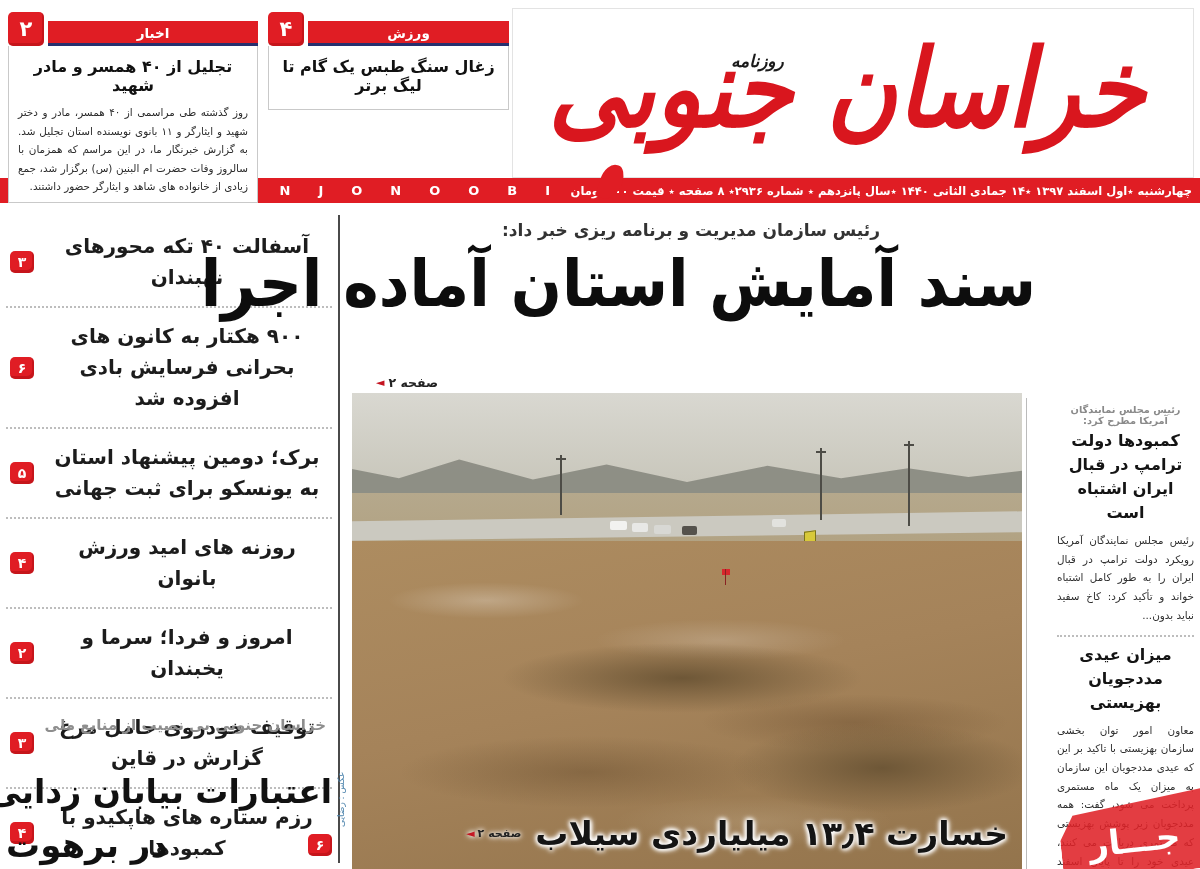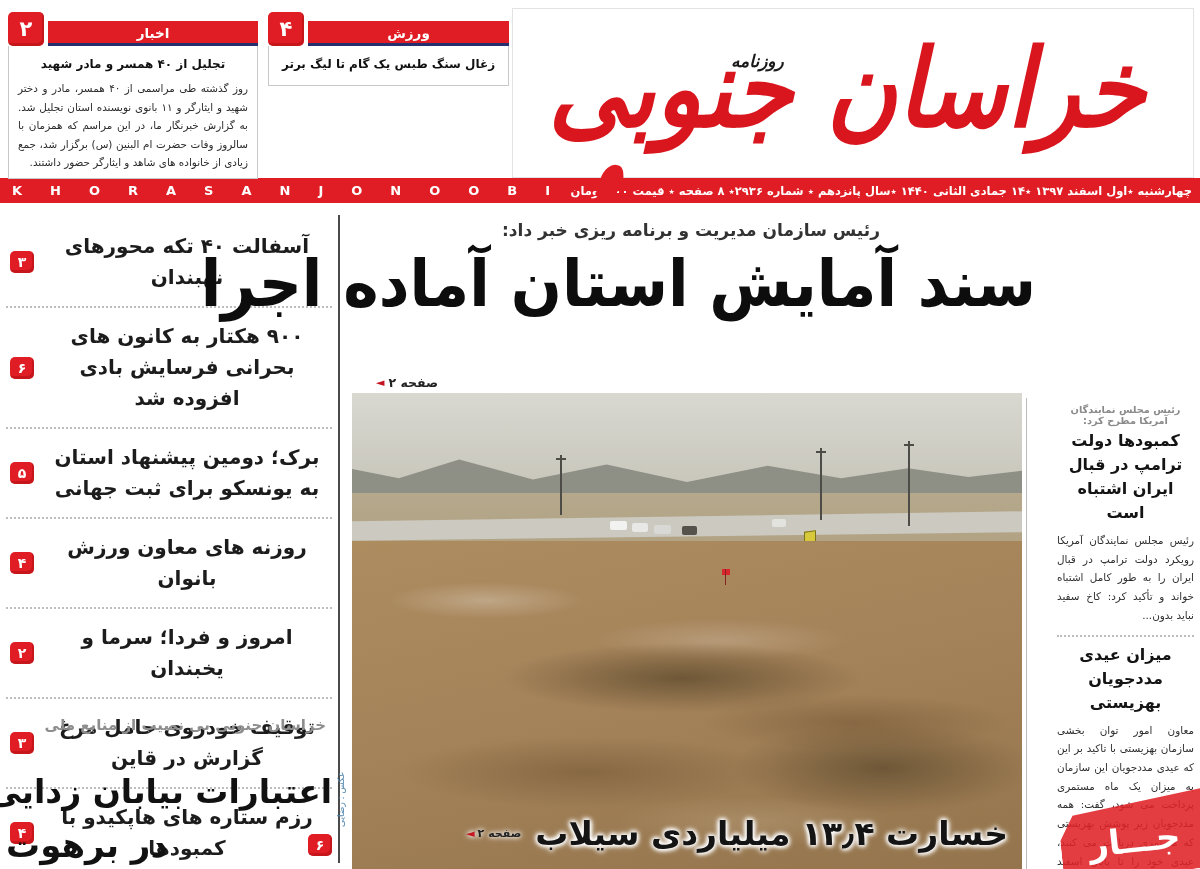--- a/index.html
+++ b/index.html
@@ -32,21 +32,21 @@
   .news-box.b2 { left:268px; width:241px; }
   .nb-head { display:flex; align-items:flex-end; }
   .badge { background:#e01d24; color:#fff; font-weight:bold; display:flex; align-items:center;
            justify-content:center; border-radius:5px; box-shadow:inset -2px -3px 0 rgba(120,0,0,.25); }
   .badge-lg { width:36px; height:34px; font-size:21px; }
   .badge-sm { width:24px; height:22px; font-size:14px; flex:0 0 auto; }
   .nb-bar { flex:1; height:25px; background:#e01d24; border-bottom:3px solid #27306e;
             color:#fff; font-weight:bold; font-size:13.5px; text-align:center; line-height:24px;
             margin-left:4px; direction:rtl; }
   .nb-body { border:1px solid #c9c9c9; border-top:none; background:#fff; padding:7px 9px 6px; }
-  .nb-headline { direction:rtl; text-align:center; font-size:12px; font-weight:bold;
+  .nb-headline { direction:rtl; text-align:center; font-size:16px; font-weight:bold;
                  color:#111; padding:4px 0 8px; }
   .nb-text { direction:rtl; text-align:justify; font-size:10.4px; line-height:1.78; color:#2b2b2b; }
 
   
   .v-rule-main { position:absolute; left:338px; top:215px; width:2px; height:648px; background:#4a4a4a; }
   .left-col { position:absolute; left:6px; top:218px; width:326px; }
   .lc-item { display:flex; align-items:center; padding:13px 2px 13px 4px;
              border-bottom:2px dotted #bdbdbd; }
   .lc-text { flex:1; direction:rtl; text-align:center; font-size:20px; font-weight:bold;
              color:#1c1c1c; line-height:1.55; padding-right:4px; }
@@ -180,21 +180,21 @@
     <div class="lc-item">
       <span class="badge badge-sm">۶</span>
       <span class="lc-text">۹۰۰ هکتار به کانون های بحرانی فرسایش بادی افزوده شد</span>
     </div>
     <div class="lc-item">
       <span class="badge badge-sm">۵</span>
       <span class="lc-text">برک؛ دومین پیشنهاد استان به یونسکو برای ثبت جهانی</span>
     </div>
     <div class="lc-item">
       <span class="badge badge-sm">۴</span>
-      <span class="lc-text">روزنه های معاون ورزش بانوان</span>
+      <span class="lc-text">روزنه های امید ورزش بانوان</span>
     </div>
     <div class="lc-item">
       <span class="badge badge-sm">۲</span>
       <span class="lc-text">امروز و فردا؛ سرما و یخبندان</span>
     </div>
     <div class="lc-item">
       <span class="badge badge-sm">۳</span>
       <span class="lc-text">توقیف خودروی حامل مرغ گزارش در قاین</span>
     </div>
     <div class="lc-item">

